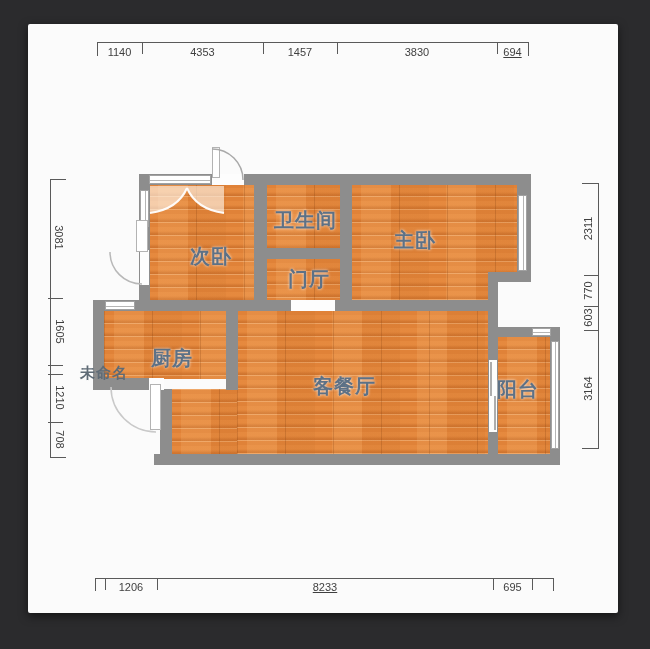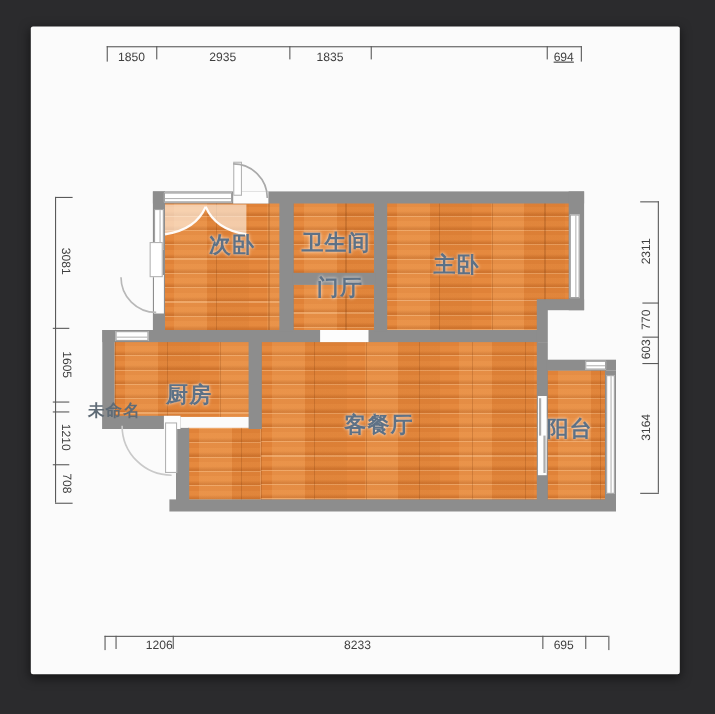--- a/index.html
+++ b/index.html
@@ -87,50 +87,51 @@
 
   <svg class="overlay" width="650" height="649" viewBox="0 0 650 649">
     <path d="M212,149 A31,31 0 0 1 243,180" fill="none" stroke="#a9a9a9" stroke-width="1.5"></path>
     <path d="M110,252 A32,32 0 0 0 142,284" fill="none" stroke="#b8b8b8" stroke-width="1.5"></path>
     <path d="M111,387 A45,45 0 0 0 156,432" fill="none" stroke="#c9c9c9" stroke-width="1.5"></path>
     <path d="M150,186 L224,186 L224,213 Q196,209 187,188 Q178,209 150,213 Z" fill="rgba(255,247,238,.62)" stroke="none"></path>
     <path d="M150,213 Q178,209 187,188" fill="none" stroke="rgba(255,255,255,.95)" stroke-width="2"></path>
     <path d="M224,213 Q196,209 187,188" fill="none" stroke="rgba(255,255,255,.95)" stroke-width="2"></path>
   </svg>
 
-  <div class="rlabel" style="left:172px;top:209px;width:60px;">次卧</div>
+  <div class="rlabel" style="left:172px;top:243px;width:60px;">次卧</div>
   <div class="rlabel" style="left:274px;top:207px;width:56px;">卫生间</div>
   <div class="rlabel" style="left:376px;top:227px;width:60px;">主卧</div>
-  <div class="rlabel" style="left:270px;top:248px;width:60px;">门厅</div>
+  <div class="rlabel" style="left:270px;top:266px;width:60px;">门厅</div>
   <div class="rlabel" style="left:133px;top:345px;width:60px;">厨房</div>
   <div class="rlabel" style="left:313px;top:373px;width:60px;">客餐厅</div>
   <div class="rlabel" style="left:497px;top:376px;width:34px;">阳台</div>
   <div class="rlabel-plain" style="left:78px;top:364px;width:52px;">未命名</div>
 
   <div class="dline" style="left:97px;top:42px;width:432px;height:1px;"></div>
   <div class="dtick" style="left:97px;top:42px;width:1px;height:14px;"></div>
   <div class="dtick" style="left:142px;top:42px;width:1px;height:12px;"></div>
   <div class="dtick" style="left:263px;top:42px;width:1px;height:12px;"></div>
   <div class="dtick" style="left:337px;top:42px;width:1px;height:12px;"></div>
   <div class="dtick" style="left:497px;top:42px;width:1px;height:12px;"></div>
   <div class="dtick" style="left:528px;top:42px;width:1px;height:14px;"></div>
-  <div class="dlab" style="left:97px;top:46px;width:45px;">1850</div>
-  <div class="dlab" style="left:142px;top:46px;width:121px;">2935</div>
-  <div class="dlab" style="left:263px;top:46px;width:74px;">1835</div>
+  <div class="dlab" style="left:97px;top:46px;width:45px;">1140</div>
+  <div class="dlab" style="left:142px;top:46px;width:121px;">4353</div>
+  <div class="dlab" style="left:263px;top:46px;width:74px;">1457</div>
+  <div class="dlab" style="left:337px;top:46px;width:160px;">3830</div>
   <div class="dlab" style="left:497px;top:46px;width:31px;text-decoration:underline;">694</div>
 
   <div class="dline" style="left:95px;top:578px;width:458px;height:1px;"></div>
   <div class="dtick" style="left:95px;top:578px;width:1px;height:13px;"></div>
   <div class="dtick" style="left:105px;top:578px;width:1px;height:12px;"></div>
   <div class="dtick" style="left:157px;top:578px;width:1px;height:12px;"></div>
   <div class="dtick" style="left:493px;top:578px;width:1px;height:12px;"></div>
   <div class="dtick" style="left:532px;top:578px;width:1px;height:12px;"></div>
   <div class="dtick" style="left:553px;top:578px;width:1px;height:13px;"></div>
-  <div class="dlab" style="left:105px;top:581px;width:52px;text-align:right;">1206</div>
-  <div class="dlab" style="left:157px;top:581px;width:336px;">8233</div>
+  <div class="dlab" style="left:105px;top:581px;width:52px;">1206</div>
+  <div class="dlab" style="left:157px;top:581px;width:336px;text-decoration:underline;">8233</div>
   <div class="dlab" style="left:493px;top:581px;width:39px;">695</div>
 
   <div class="dline" style="left:50px;top:179px;width:1px;height:278px;"></div>
   <div class="dtick" style="left:50px;top:179px;width:16px;height:1px;"></div>
   <div class="dtick" style="left:48px;top:298px;width:15px;height:1px;"></div>
   <div class="dtick" style="left:48px;top:365px;width:15px;height:1px;"></div>
   <div class="dtick" style="left:48px;top:374px;width:15px;height:1px;"></div>
   <div class="dtick" style="left:48px;top:422px;width:15px;height:1px;"></div>
   <div class="dtick" style="left:50px;top:457px;width:16px;height:1px;"></div>
   <div class="dlab dlab-v90" style="left:-1px;top:231px;width:119px;">3081</div>

